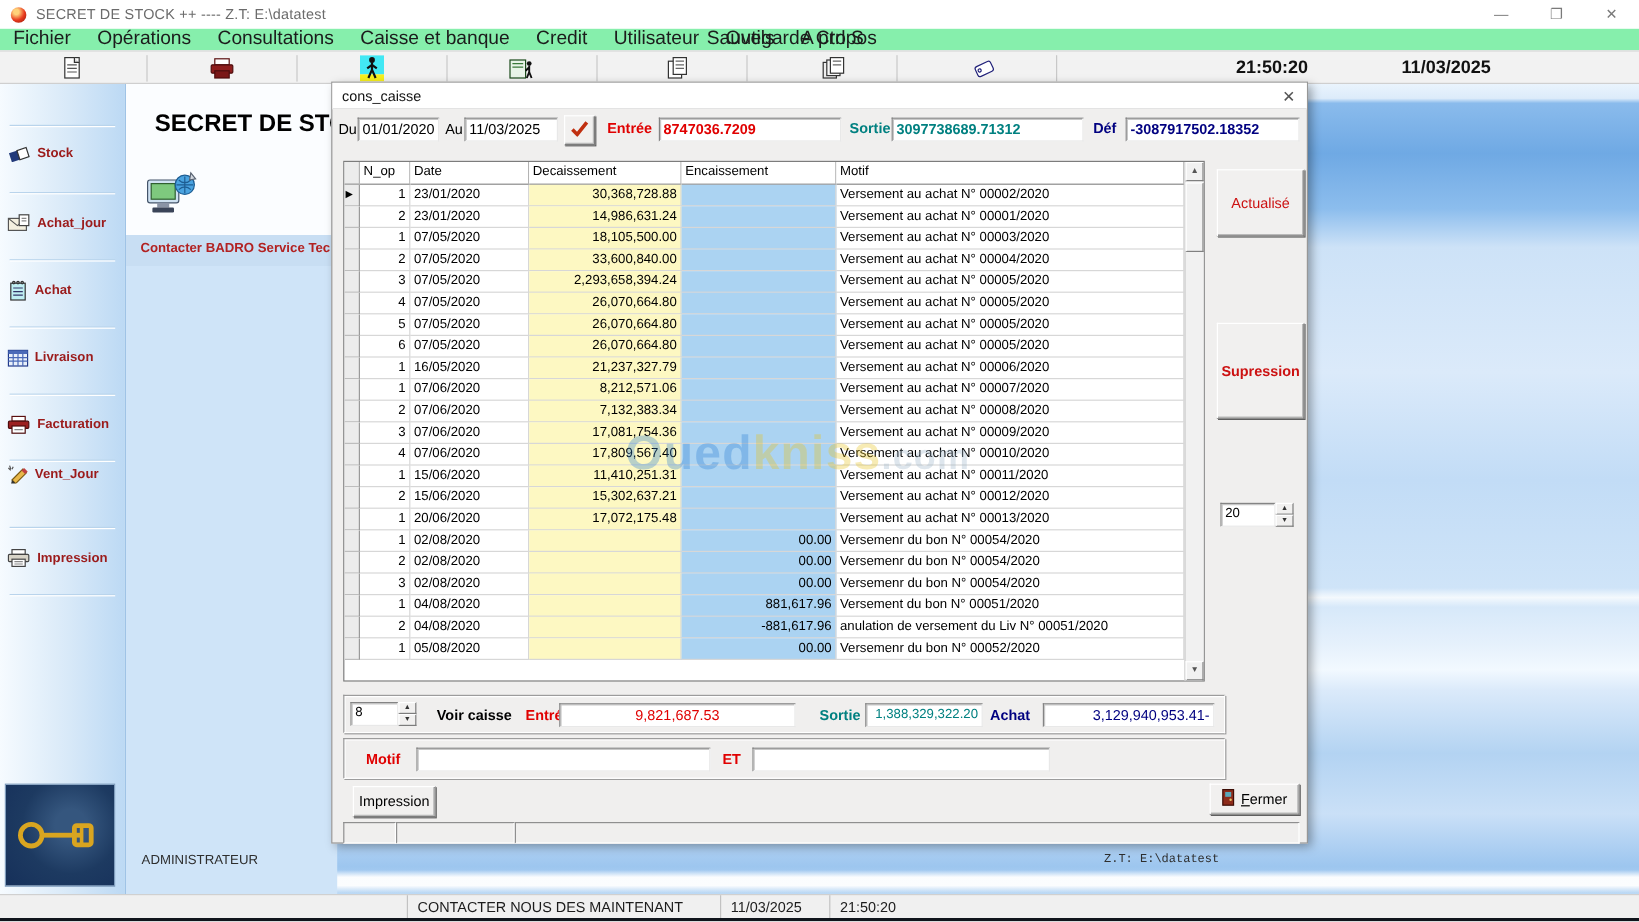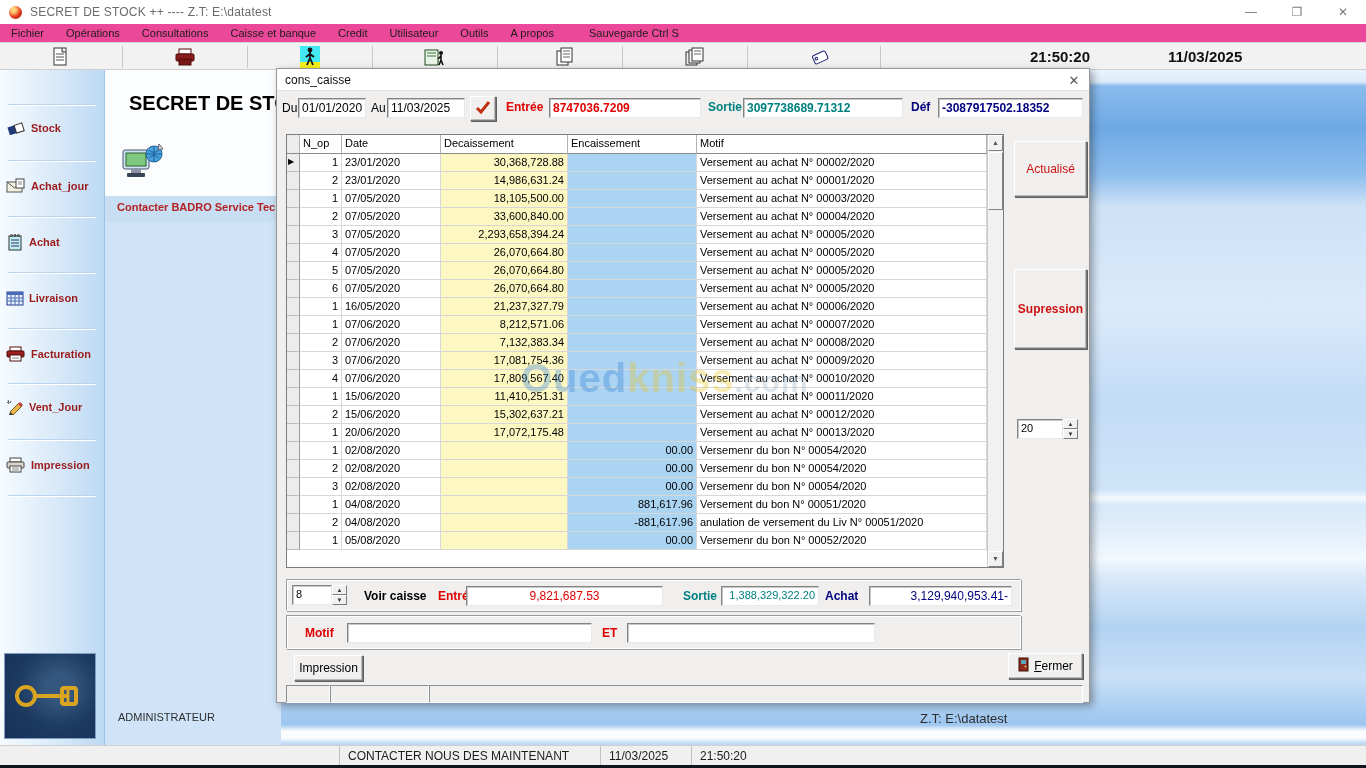--- a/index.html
+++ b/index.html
@@ -6,21 +6,21 @@
   html,body { width:1366px; height:768px; overflow:hidden; font-family:"Liberation Sans", sans-serif; }
   #screen { position:relative; width:1366px; height:768px; background:#fff; overflow:hidden; }
 
   
   .titlebar { position:absolute; left:0; top:0; width:1366px; height:24px; background:#ffffff; display:flex; align-items:center; }
   .app-ball { width:13px; height:13px; border-radius:50%; background:radial-gradient(circle at 35% 30%, #ffd27a 0 18%, #e83b1f 55%, #8d1505 100%); margin:0 8px 0 9px; }
   .title-text { font-size:12px; color:#6b6b6b; letter-spacing:.2px; }
   .win-controls { position:absolute; right:0; top:0; height:24px; display:flex; }
   .win-btn { width:46px; height:24px; display:flex; align-items:center; justify-content:center; color:#7a7a7a; font-size:12px; }
 
-  .menubar { position:absolute; left:0; top:24px; width:1366px; height:18px; background:#ec4899; font-size:11px; color:#1c1c1c; display:flex; align-items:center; }
+  .menubar { position:absolute; left:0; top:24px; width:1366px; height:18px; background:#86efac; font-size:16px; color:#1c1c1c; display:flex; align-items:center; }
   .menu-item { padding:0 11px; }
   .menu-right { position:absolute; left:578px; }
 
   .toolbar { position:absolute; left:0; top:42px; width:1366px; height:28px; background:#f2f2f2; border-top:1px solid #d8d8d8; border-bottom:1px solid #cfcfcf; }
   .tseg { position:absolute; top:2px; height:24px; display:flex; align-items:center; justify-content:center; }
   .tsep { position:absolute; top:3px; width:1px; height:22px; background:#c8c8c8; }
   .clock { position:absolute; top:5px; font-size:15px; font-weight:bold; color:#111; }
 
   
   .mdi-bg { position:absolute; left:105px; top:70px; width:1261px; height:675px;
@@ -32,21 +32,21 @@
        #cde2f7 136px, #dbeafa 240px, #c2dcf6 330px, #cfe4f8 420px,
        #e6f1fc 468px, #f2f9ff 488px, #dbeafa 505px,
        #b3d3f2 558px, #cae0f7 608px, #9dc6ef 652px, #bcd9f5 675px); }
 
   .content-left { position:absolute; left:105px; top:70px; width:176px; height:675px;
     background:linear-gradient(180deg,#fbfdff 0 126px,#c8def3 126px 152px,#cfe4f8 152px 100%); }
   .main-heading { position:absolute; left:24px; top:22px; font-size:20px; font-weight:bold; color:#000; white-space:nowrap; }
   .pc-art { position:absolute; left:16px; top:72px; }
   .banner-text { position:absolute; left:12px; top:131px; font-size:11px; font-weight:bold; color:#b22222; white-space:nowrap; }
   .admin-label { position:absolute; left:118px; top:711px; font-size:11px; color:#2e2e2e; }
-  .path-label { position:absolute; left:920px; top:711px; font-size:13px; color:#2e2e2e; }
+  .path-label { position:absolute; left:920px; top:711px; font-size:10px; color:#2e2e2e;font-family:Liberation Mono, monospace; }
 
   
   .sidebar { position:absolute; left:0; top:70px; width:105px; height:675px;
     background:linear-gradient(90deg,#f6fbff,#d8e9f8 55%,#bcd9f4);
     border-right:1px solid #9fc3e6; }
   .side-sep { position:absolute; left:8px; width:88px; height:2px; border-top:1px solid #b9d4ec; border-bottom:1px solid #ffffff; }
   .side-item { position:absolute; left:6px; width:96px; height:24px; display:flex; align-items:center; gap:5px; cursor:pointer; }
   .side-item span.lbl { font-size:11px; font-weight:bold; color:#9b1b1b; }
   .key-art { position:absolute; left:4px; top:583px; width:92px; height:86px;
     background:radial-gradient(circle at 60% 40%, #35567e 0 18%, #1d3a61 55%, #16305a 100%);
@@ -308,21 +308,21 @@
           <svg width="20" height="16">
             <rect x="4" y="1" width="11" height="4" fill="#fff" stroke="#5a0f0f"></rect>
             <rect x="1" y="5" width="17" height="6" rx="1" fill="#9c2020" stroke="#4d0d0d"></rect>
             <rect x="4" y="9" width="11" height="6" fill="#fff" stroke="#4d0d0d"></rect>
             <line x1="6" y1="12" x2="13" y2="12" stroke="#888"></line>
           </svg>
         </span>
       <span class="lbl">Facturation</span>
     </div>
     <div class="side-sep" style="top:313px;"></div>
-    <div class="side-item" style="top:325px;">
+    <div class="side-item" style="top:313px;">
       <span class="icon">
           <svg width="18" height="16">
             <path d="M4 13 L13 4 L16 7 L7 16 Z" fill="#e8b84a" stroke="#7a5a10"></path>
             <path d="M4 13 L3 17 L7 16 Z" fill="#333"></path>
             <path d="M13 4 L16 7" stroke="#c04040" stroke-width="3"></path>
             <path d="M1 3l2 2M2 1l1 3M5 2l-1 2" stroke="#555"></path>
           </svg>
         </span>
       <span class="lbl">Vent_Jour</span>
     </div>

